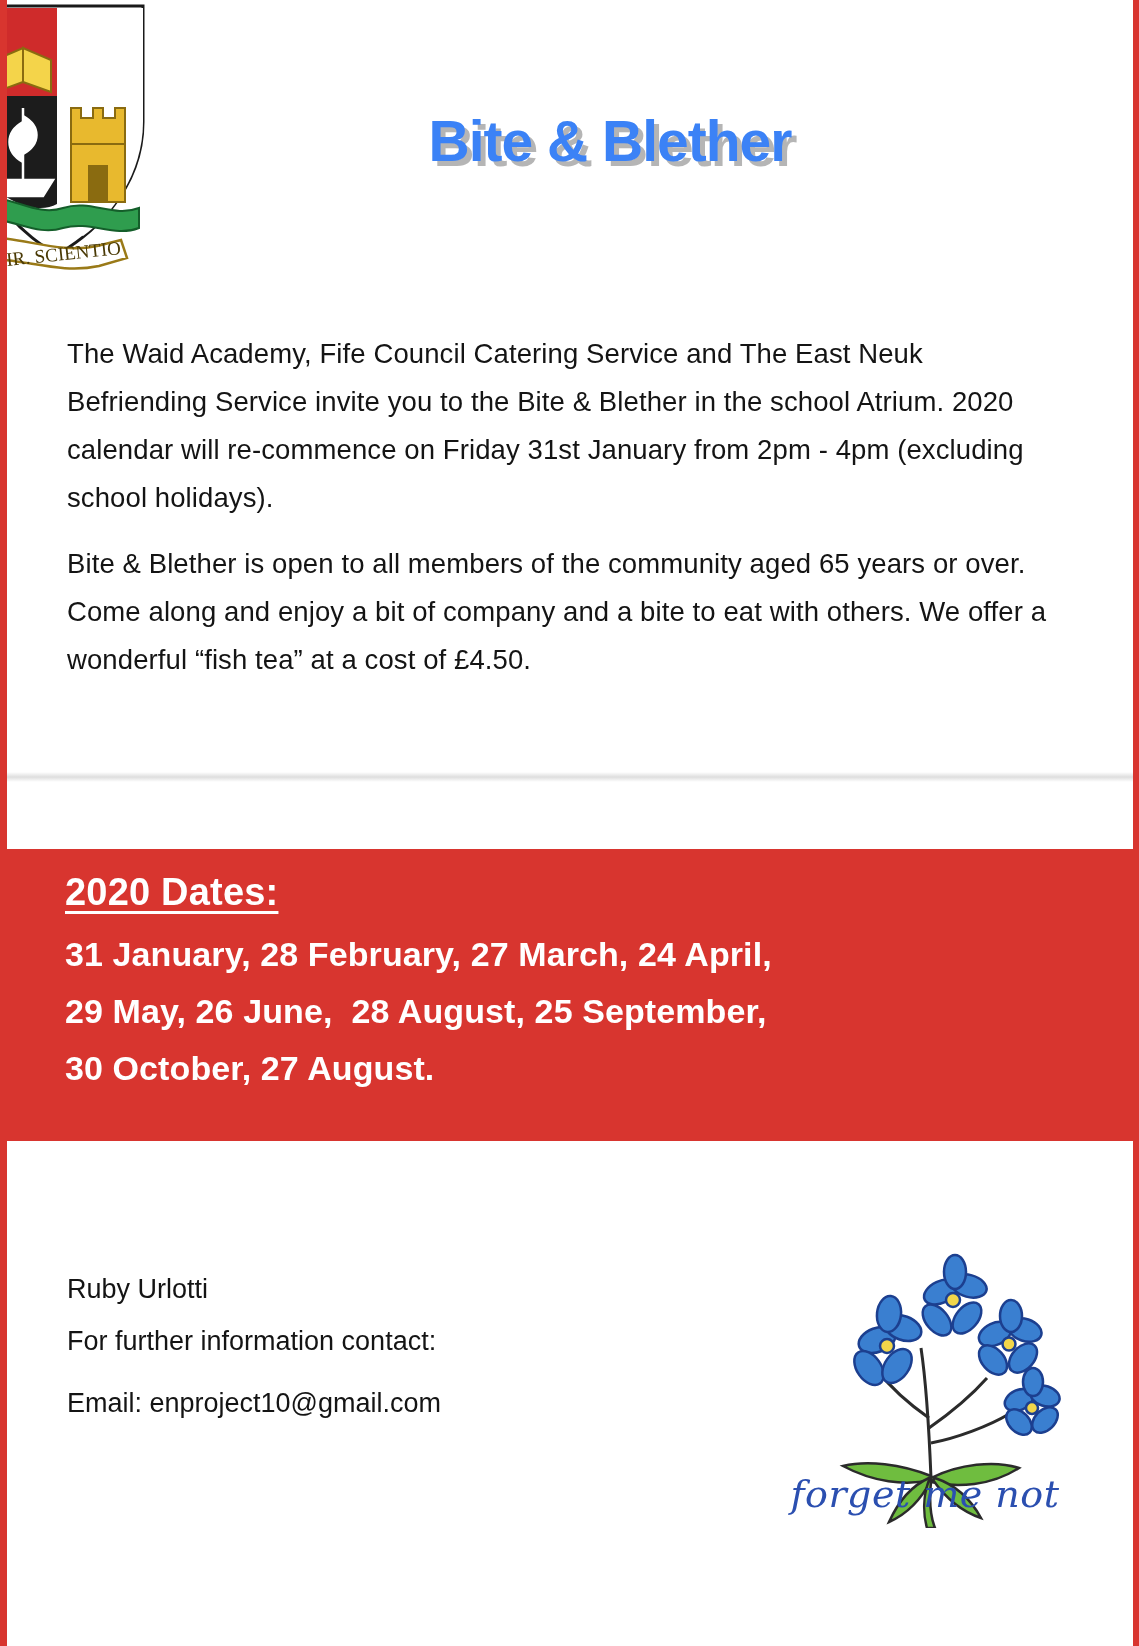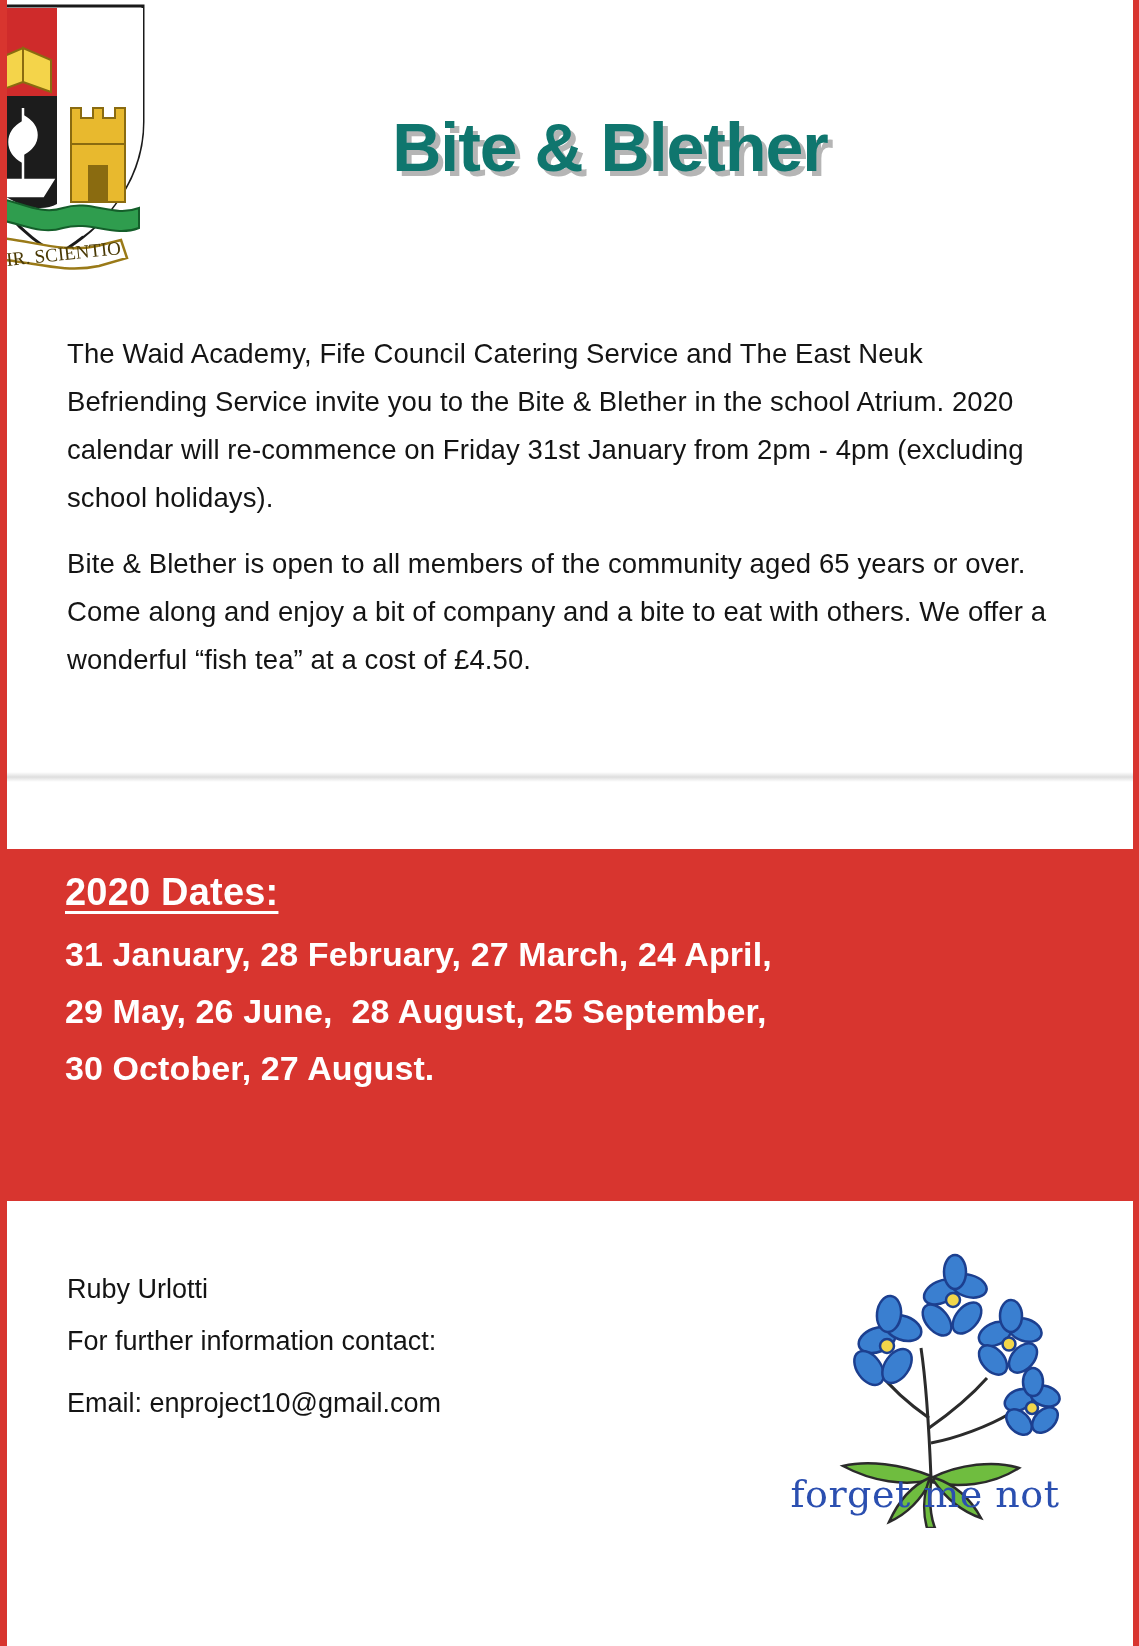--- a/index.html
+++ b/index.html
@@ -38,24 +38,24 @@
     top: 4px;
     width: 176px;
     height: 295px;
   }
   .title {
     position: absolute;
     left: 0;
     right: 0;
     top: 108px;
     text-align: center;
-    font-size: 68px;
+    font-size: 57px;
     font-weight: bold;
     letter-spacing: -1px;
-    color: #0f766e;
+    color: #3b82f6;
     text-shadow: 5px 5px 0 rgba(120,120,120,0.55);
     padding-left: 80px;
     box-sizing: border-box;
   }
 
   
   .body-text {
     position: absolute;
     left: 60px;
     right: 60px;
@@ -78,21 +78,21 @@
     height: 10px;
     background: linear-gradient(to bottom, rgba(0,0,0,0.0), rgba(0,0,0,0.13), rgba(255,255,255,0.9));
   }
 
   
   .dates-band {
     position: absolute;
     left: 0;
     right: 0;
     top: 849px;
-    height: 352px;
+    height: 292px;
     background: #d8352f;
     color: #ffffff;
     padding: 22px 58px 0 58px;
     box-sizing: border-box;
   }
   .dates-heading {
     font-size: 38px;
     font-weight: bold;
     text-decoration: underline;
     text-underline-offset: 6px;
@@ -129,20 +129,21 @@
     width: 300px;
     height: 300px;
   }
   .flower-caption {
     position: absolute;
     right: 48px;
     top: 1472px;
     width: 320px;
     text-align: center;
     font-family: "DejaVu Serif", serif;
+    font-style: italic;
     font-size: 38px;
     color: #2b4fb0;
     letter-spacing: 0.5px;
   }
 </style>
 </head>
 <body>
 
 <div class="page">
 

